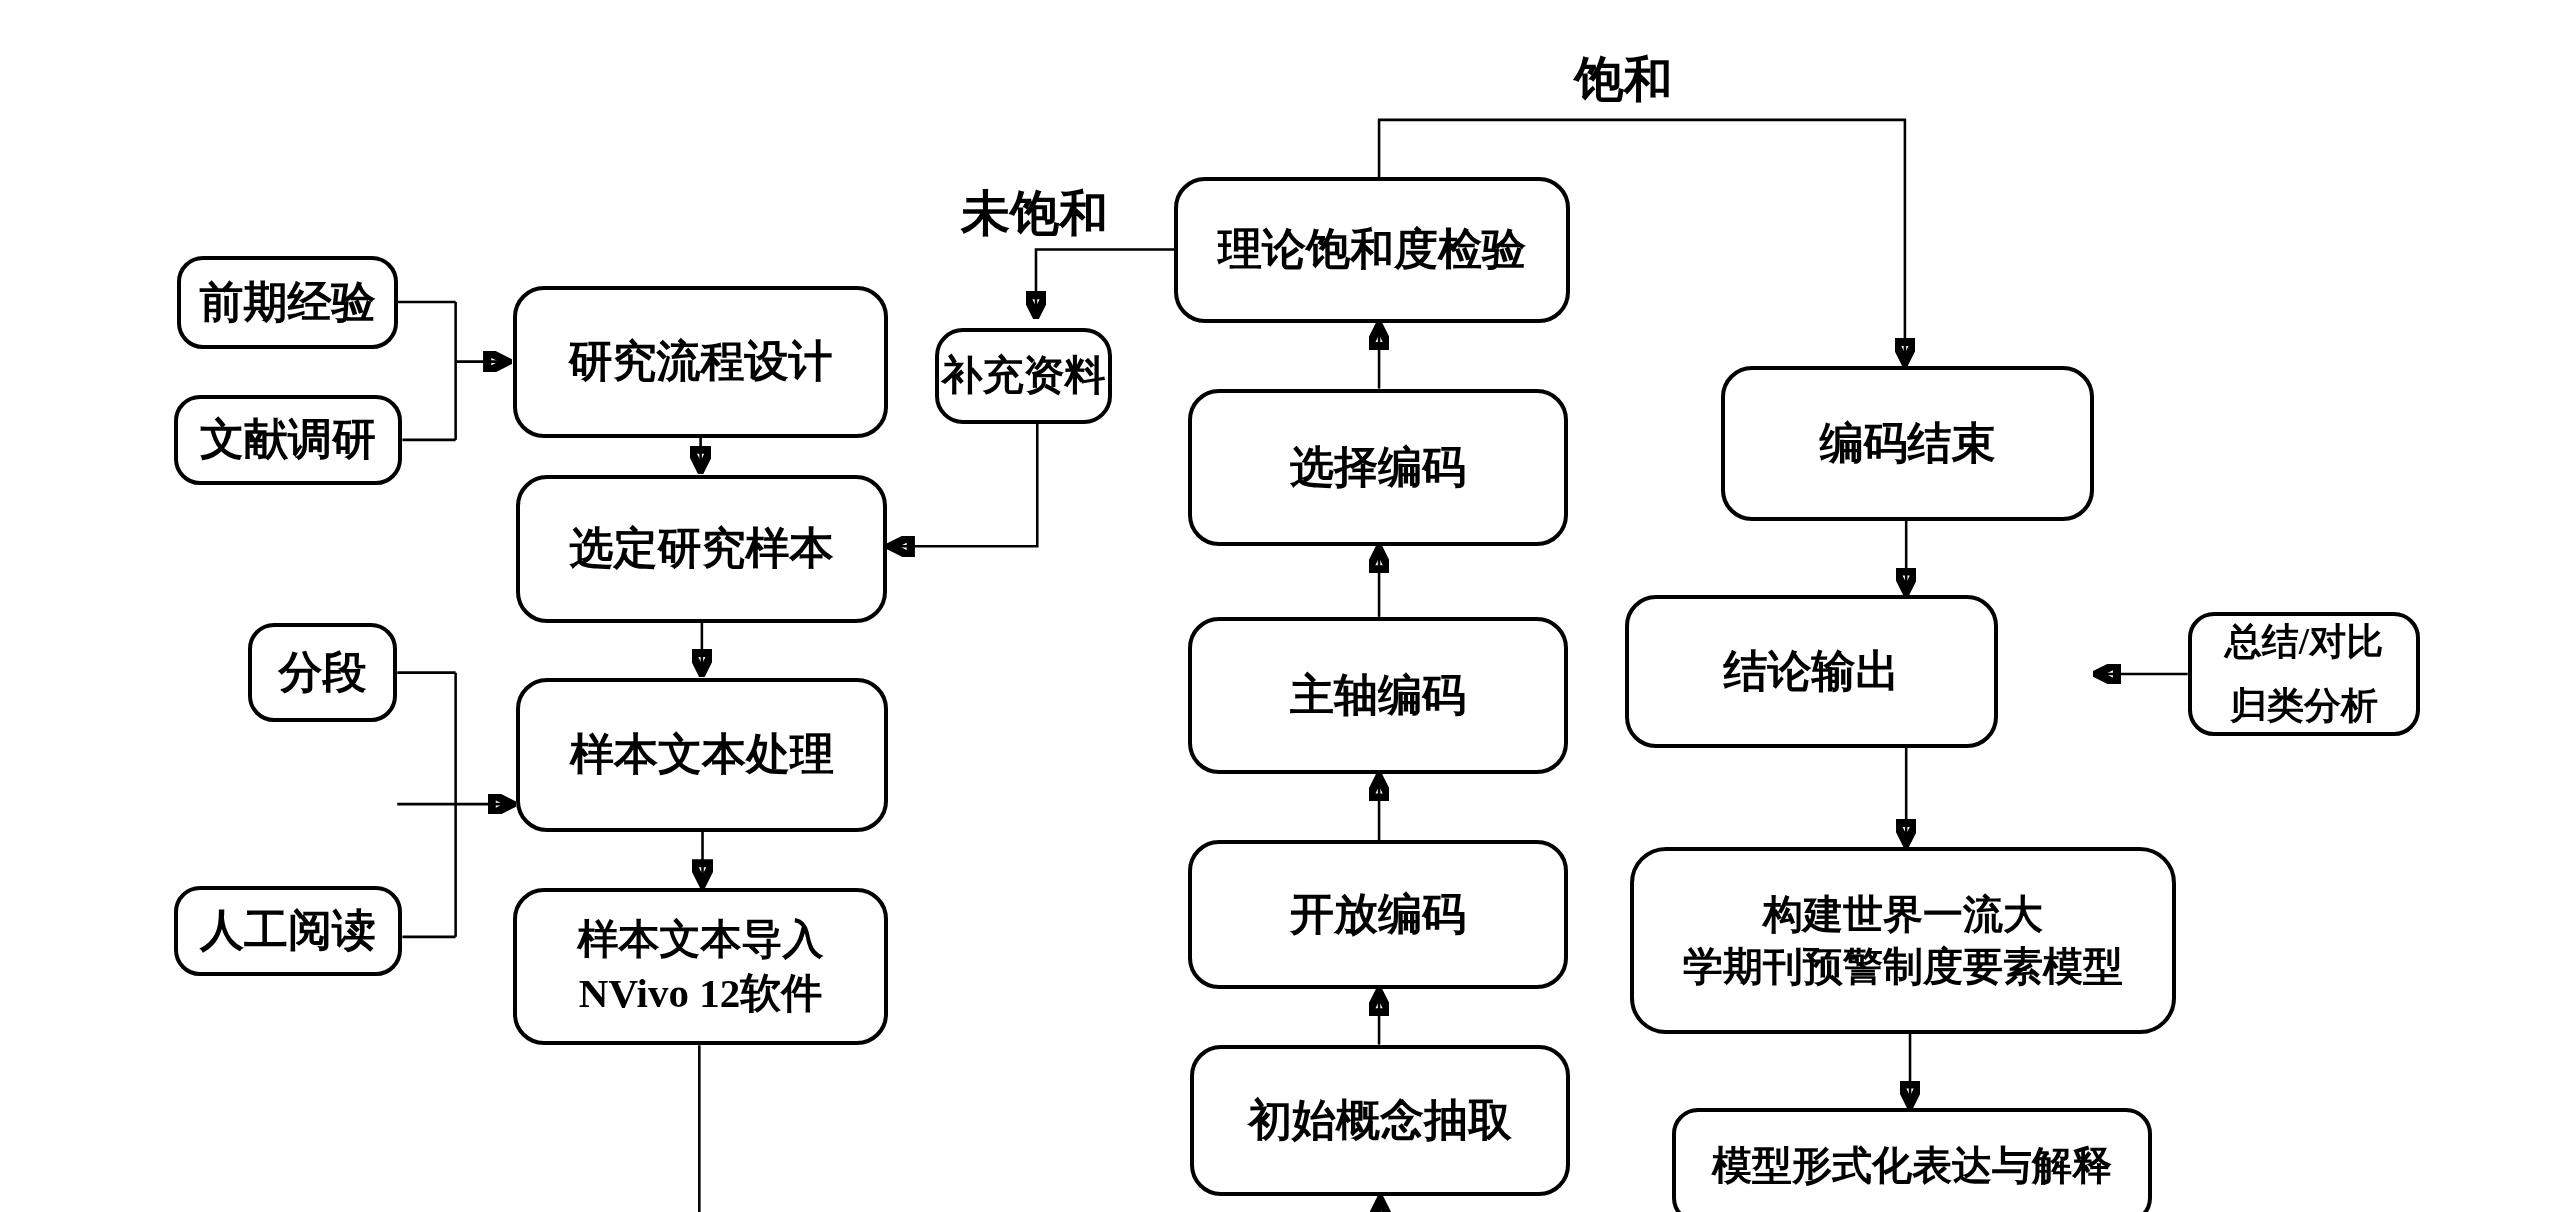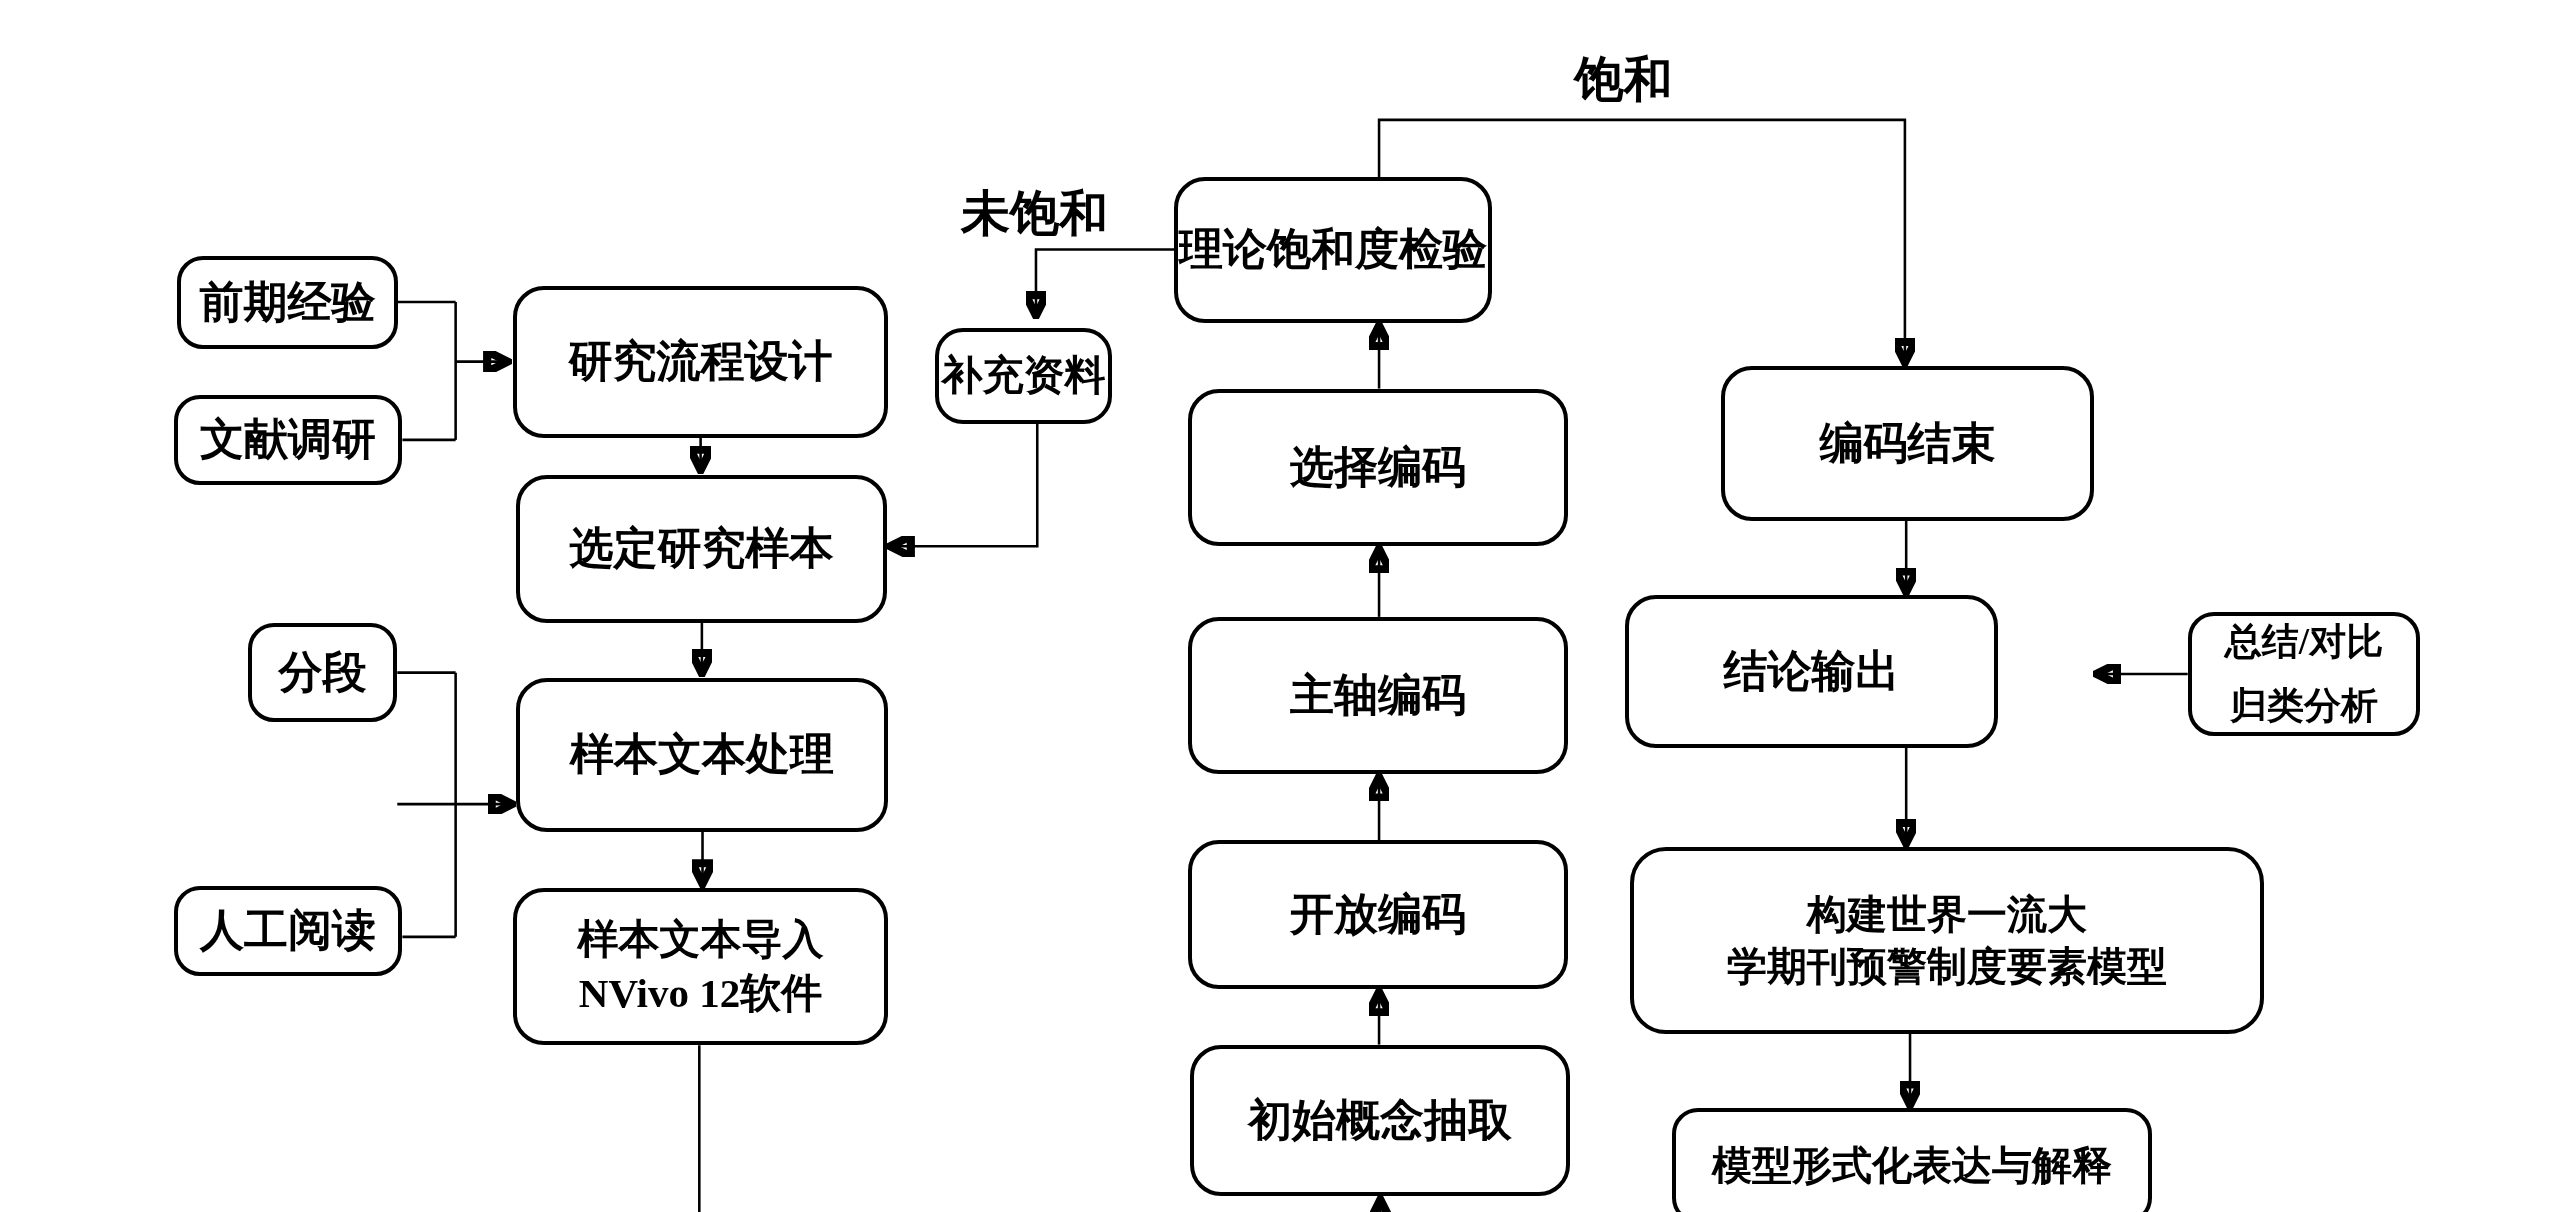--- a/index.html
+++ b/index.html
@@ -101,21 +101,21 @@
   </div>
 
   <div class="node" style="left:513px; top:245px; width:375px; height:152px;">
     <span class="line">研究流程设计</span>
   </div>
 
   <div class="node fs-64" style="left:935px; top:287px; width:177px; height:96px; border-radius:28px;">
     <span class="line">补充资料</span>
   </div>
 
-  <div class="node" style="left:1174px; top:136px; width:318px; height:146px;">
+  <div class="node" style="left:1174px; top:136px; width:396px; height:146px;">
     <span class="line">理论饱和度检验</span>
   </div>
 
   <div class="node" style="left:516px; top:434px; width:371px; height:148px;">
     <span class="line">选定研究样本</span>
   </div>
 
   <div class="node" style="left:248px; top:582px; width:149px; height:99px; border-radius:26px;">
     <span class="line">分段</span>
   </div>
@@ -156,21 +156,21 @@
 
   <div class="node" style="left:1625px; top:554px; width:373px; height:153px;font-family:Liberation Serif, serif;">
     <span class="line">结论输出</span>
   </div>
 
   <div class="node fs-58" style="left:2188px; top:571px; width:232px; height:124px; border-radius:26px;gap:16px;">
     <span class="line">总结/对比</span>
     <span class="line">归类分析</span>
   </div>
 
-  <div class="node fs-62" style="left:1630px; top:806px; width:634px; height:187px; border-radius:36px;">
+  <div class="node fs-62" style="left:1630px; top:806px; width:546px; height:187px; border-radius:36px;">
     <span class="line">构建世界一流大</span>
     <span class="line">学期刊预警制度要素模型</span>
   </div>
 
   <div class="node fs-62" style="left:1672px; top:1067px; width:480px; height:116px; border-radius:26px;">
     <span class="line">模型形式化表达与解释</span>
   </div>
 
 </div>
 

